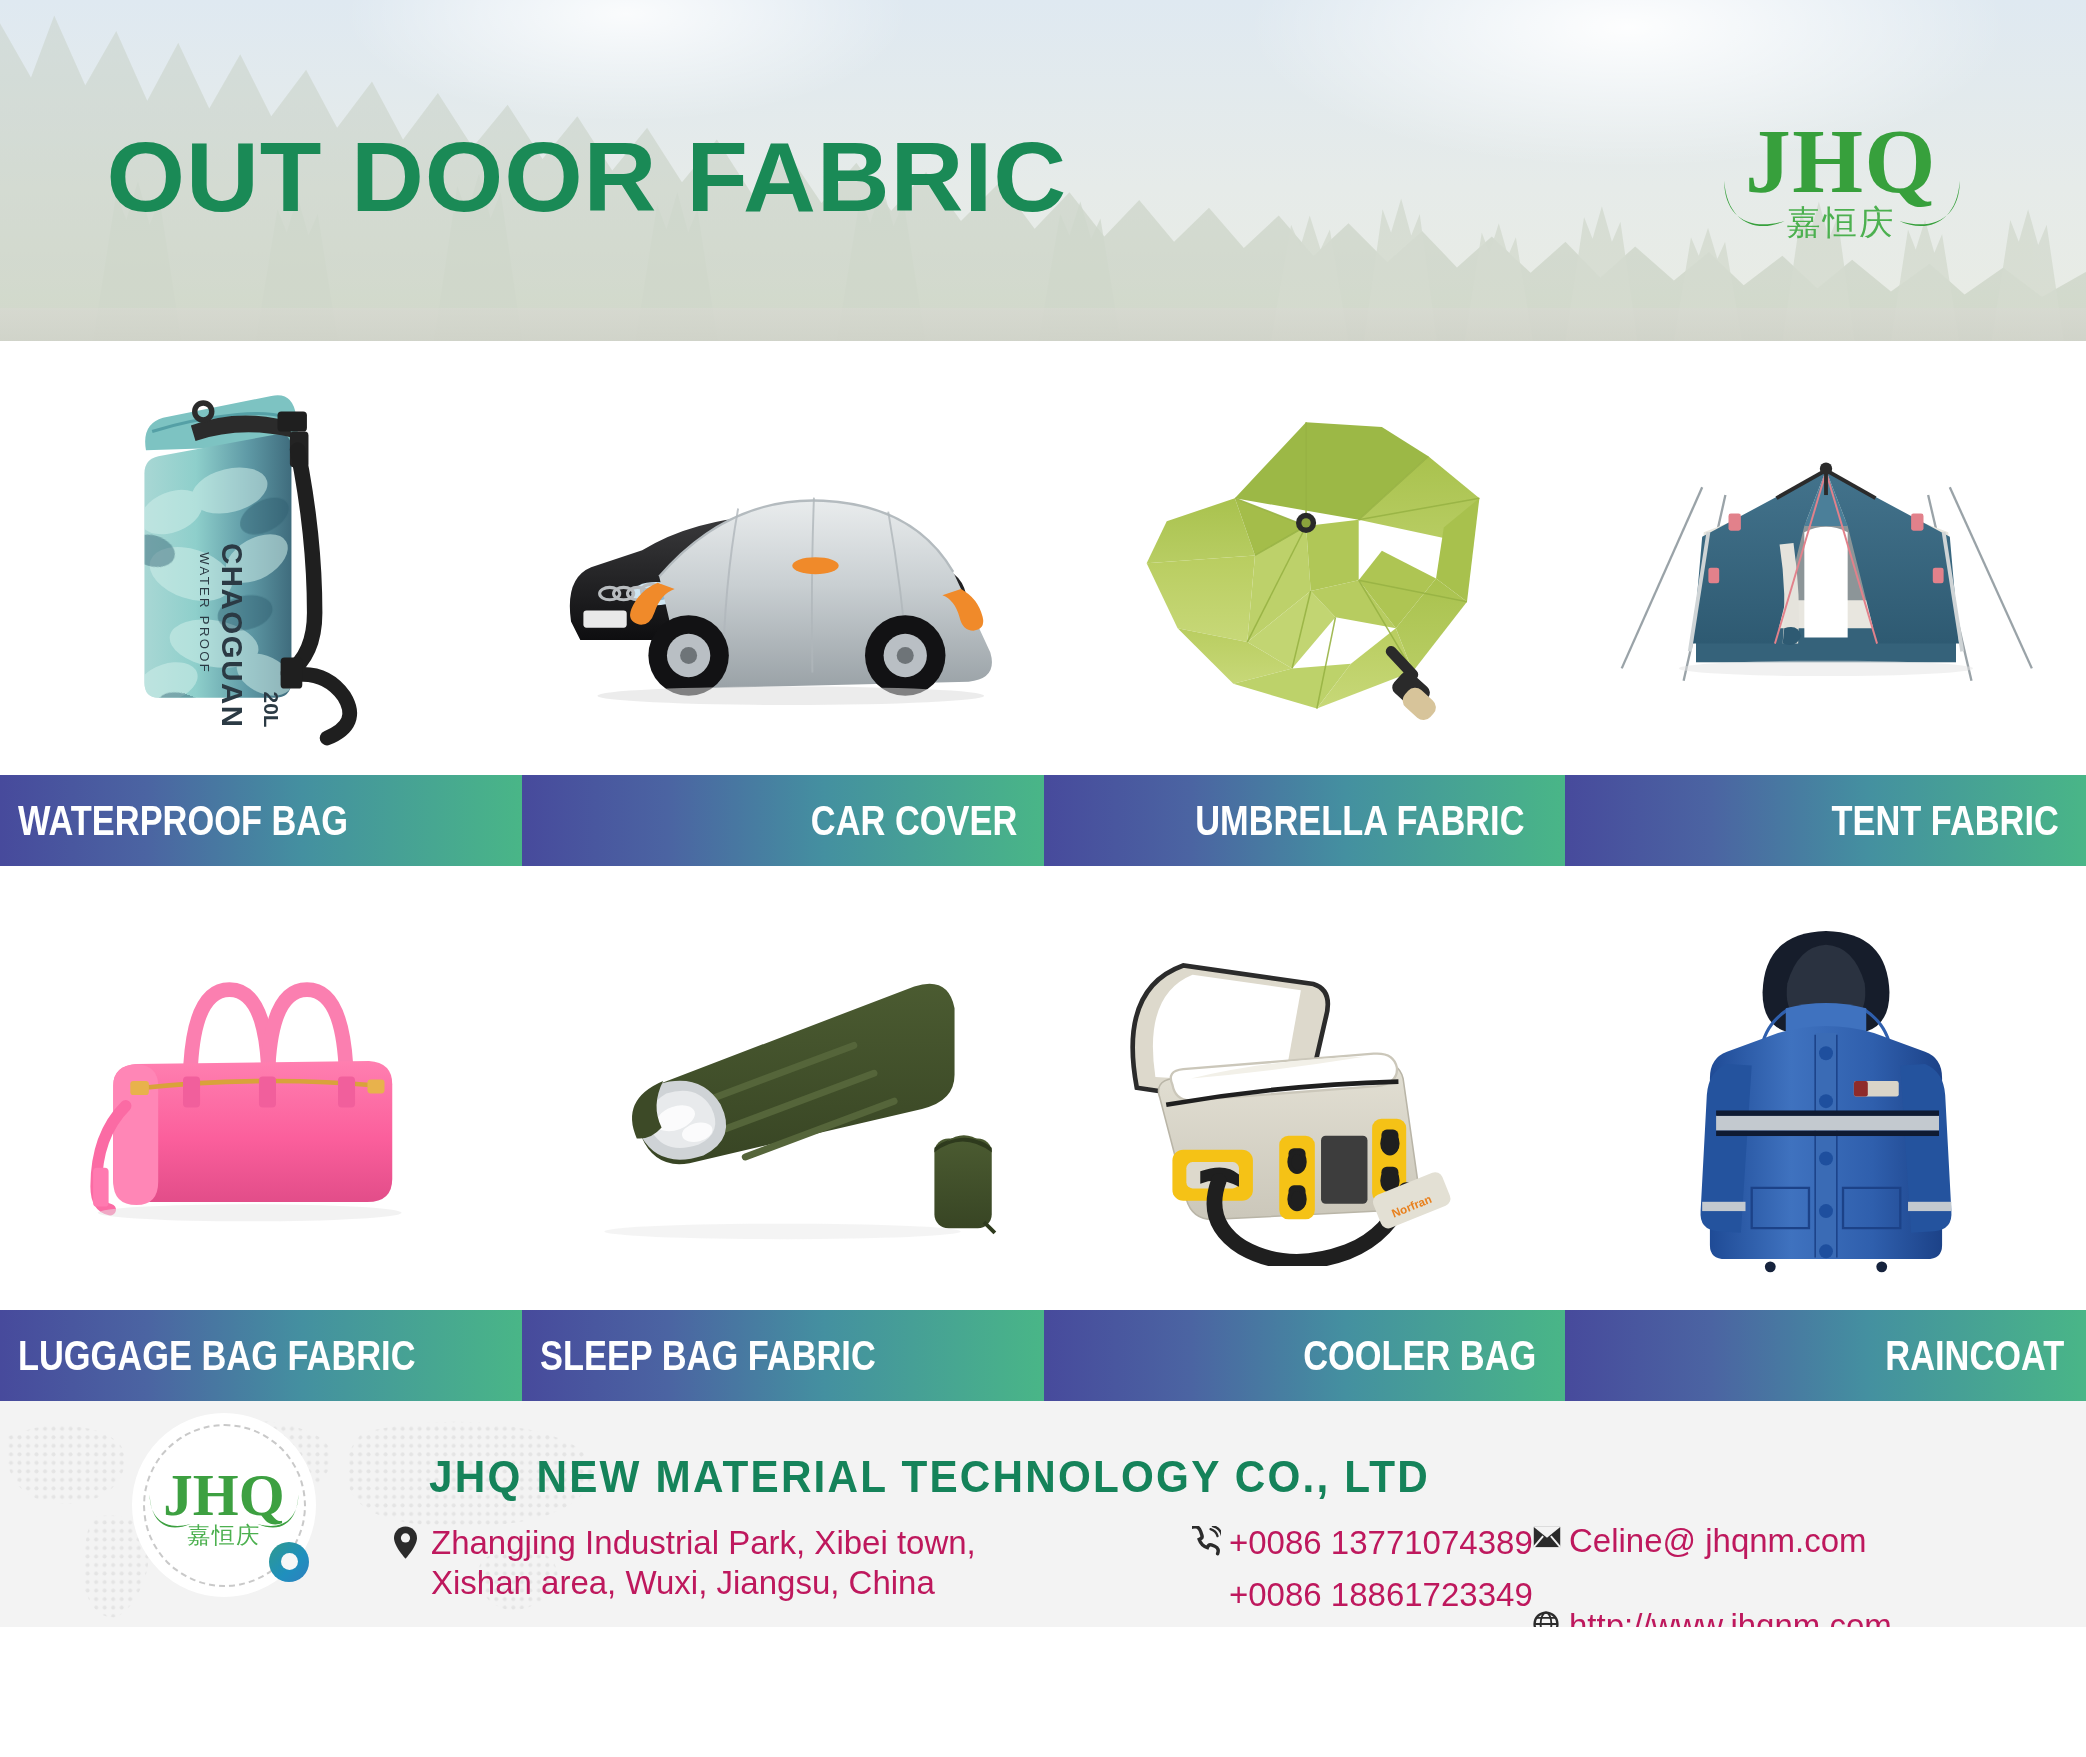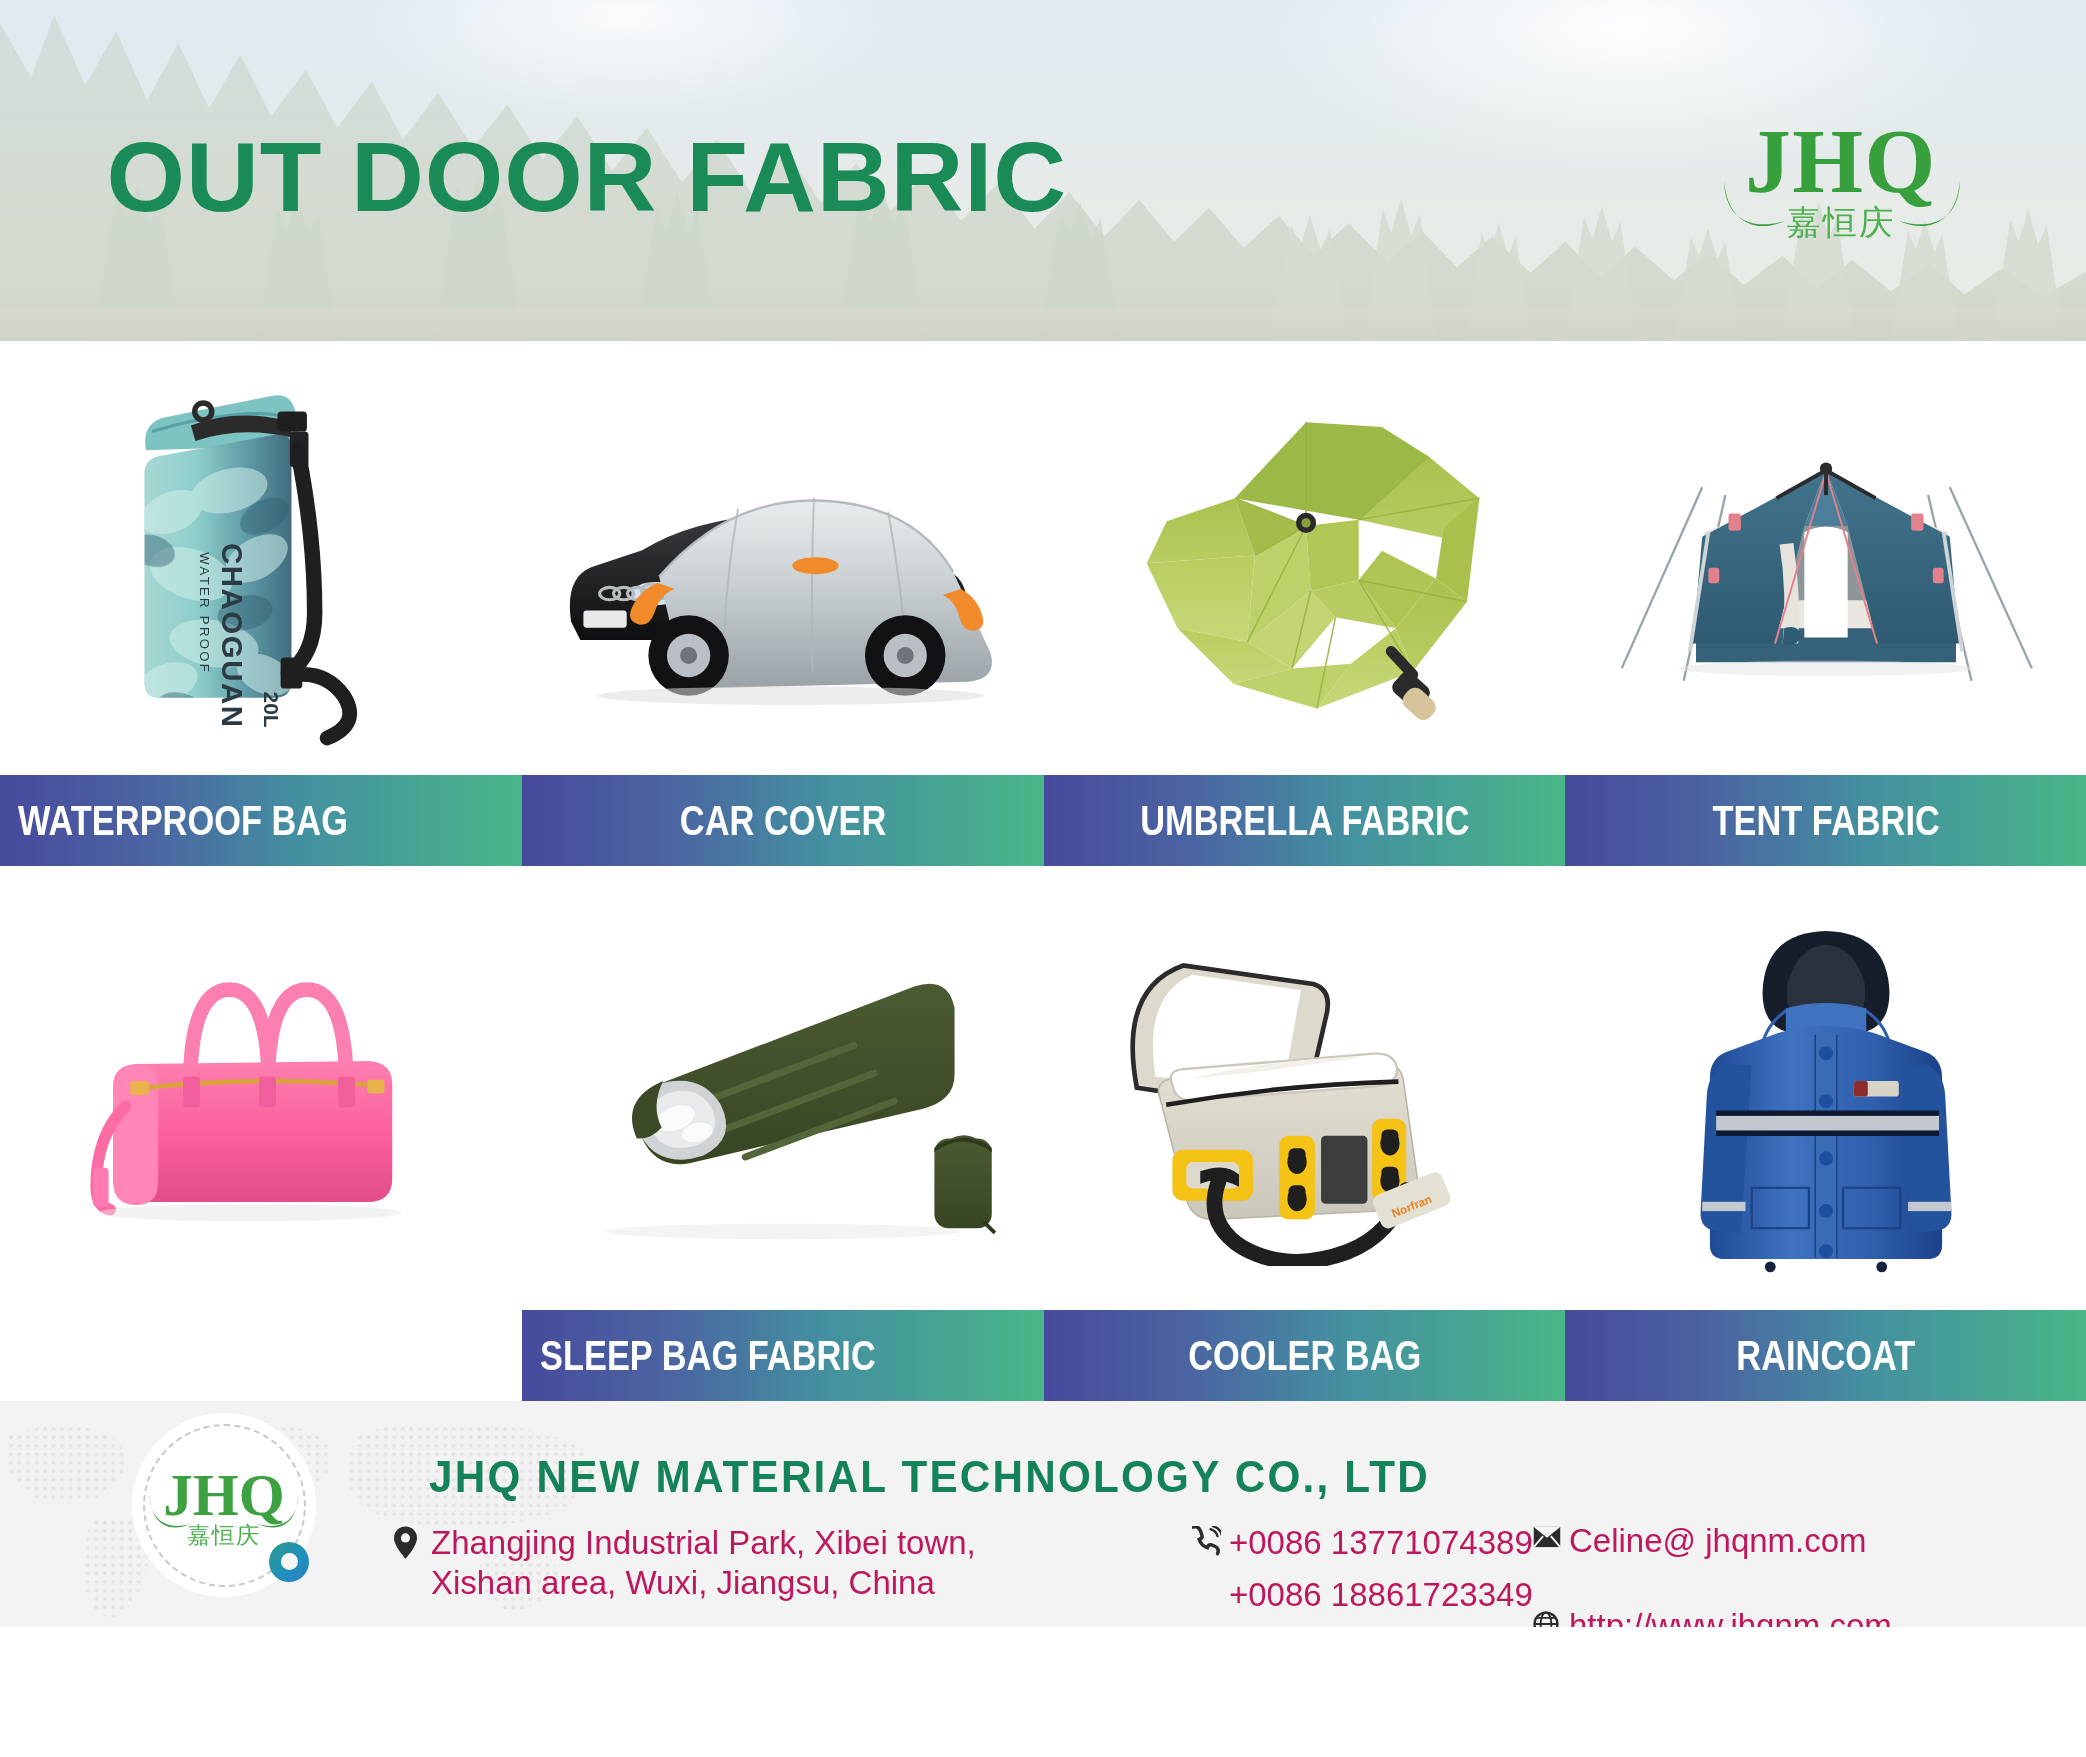--- a/index.html
+++ b/index.html
@@ -80,21 +80,21 @@
     display:flex; align-items:center;
     color:#ffffff;
     font-weight:bold;
     font-size:43px;
     letter-spacing:0px;
     white-space:nowrap;
     overflow:hidden;
   }
   .label span { display:block; transform: scaleX(.80); transform-origin:left center; }
   .label.l-left   { justify-content:flex-start; padding-left:18px; }
-  .label.l-center { justify-content:center; }
+  .label.l-center { justify-content:flex-end; }
   .label.l-center span { transform-origin:center center; }
   .gap { height:14px; background:#fff; width:100%; }
 
   svg.prod { display:block; }
 
   
   .footer {
     position:relative; width:100%; height:226px;
     background:#f3f3f3; overflow:hidden;
   }
@@ -462,20 +462,23 @@
 
             <rect x="160" y="176" width="22" height="40" rx="5" fill="#f15f9c"></rect>
             <rect x="258" y="176" width="22" height="40" rx="5" fill="#f15f9c"></rect>
             <rect x="360" y="176" width="22" height="40" rx="5" fill="#f15f9c"></rect>
 
             <path d="M86 214 q-38 38 -38 104 q0 26 18 30" stroke="#fb6ba4" stroke-width="15" fill="none" stroke-linecap="round"></path>
             <rect x="44" y="294" width="20" height="50" rx="5" fill="#ff7ab0"></rect>
             <ellipse cx="246" cy="352" rx="196" ry="11" fill="#e6e6e6" opacity=".5"></ellipse>
           </svg>
         </div>
+        <div class="label l-left">
+          <span>LUGGAGE BAG FABRIC</span>
+        </div>
       </div>
 
       <div class="cell">
         <div class="photo">
           <svg class="prod" width="465" height="310" viewBox="0 0 600 400">
             <defs>
               <linearGradient id="ol" x1="0" y1="0" x2="0" y2="1">
                 <stop offset="0%" stop-color="#4b5b31"></stop>
                 <stop offset="100%" stop-color="#384524"></stop>
               </linearGradient>

